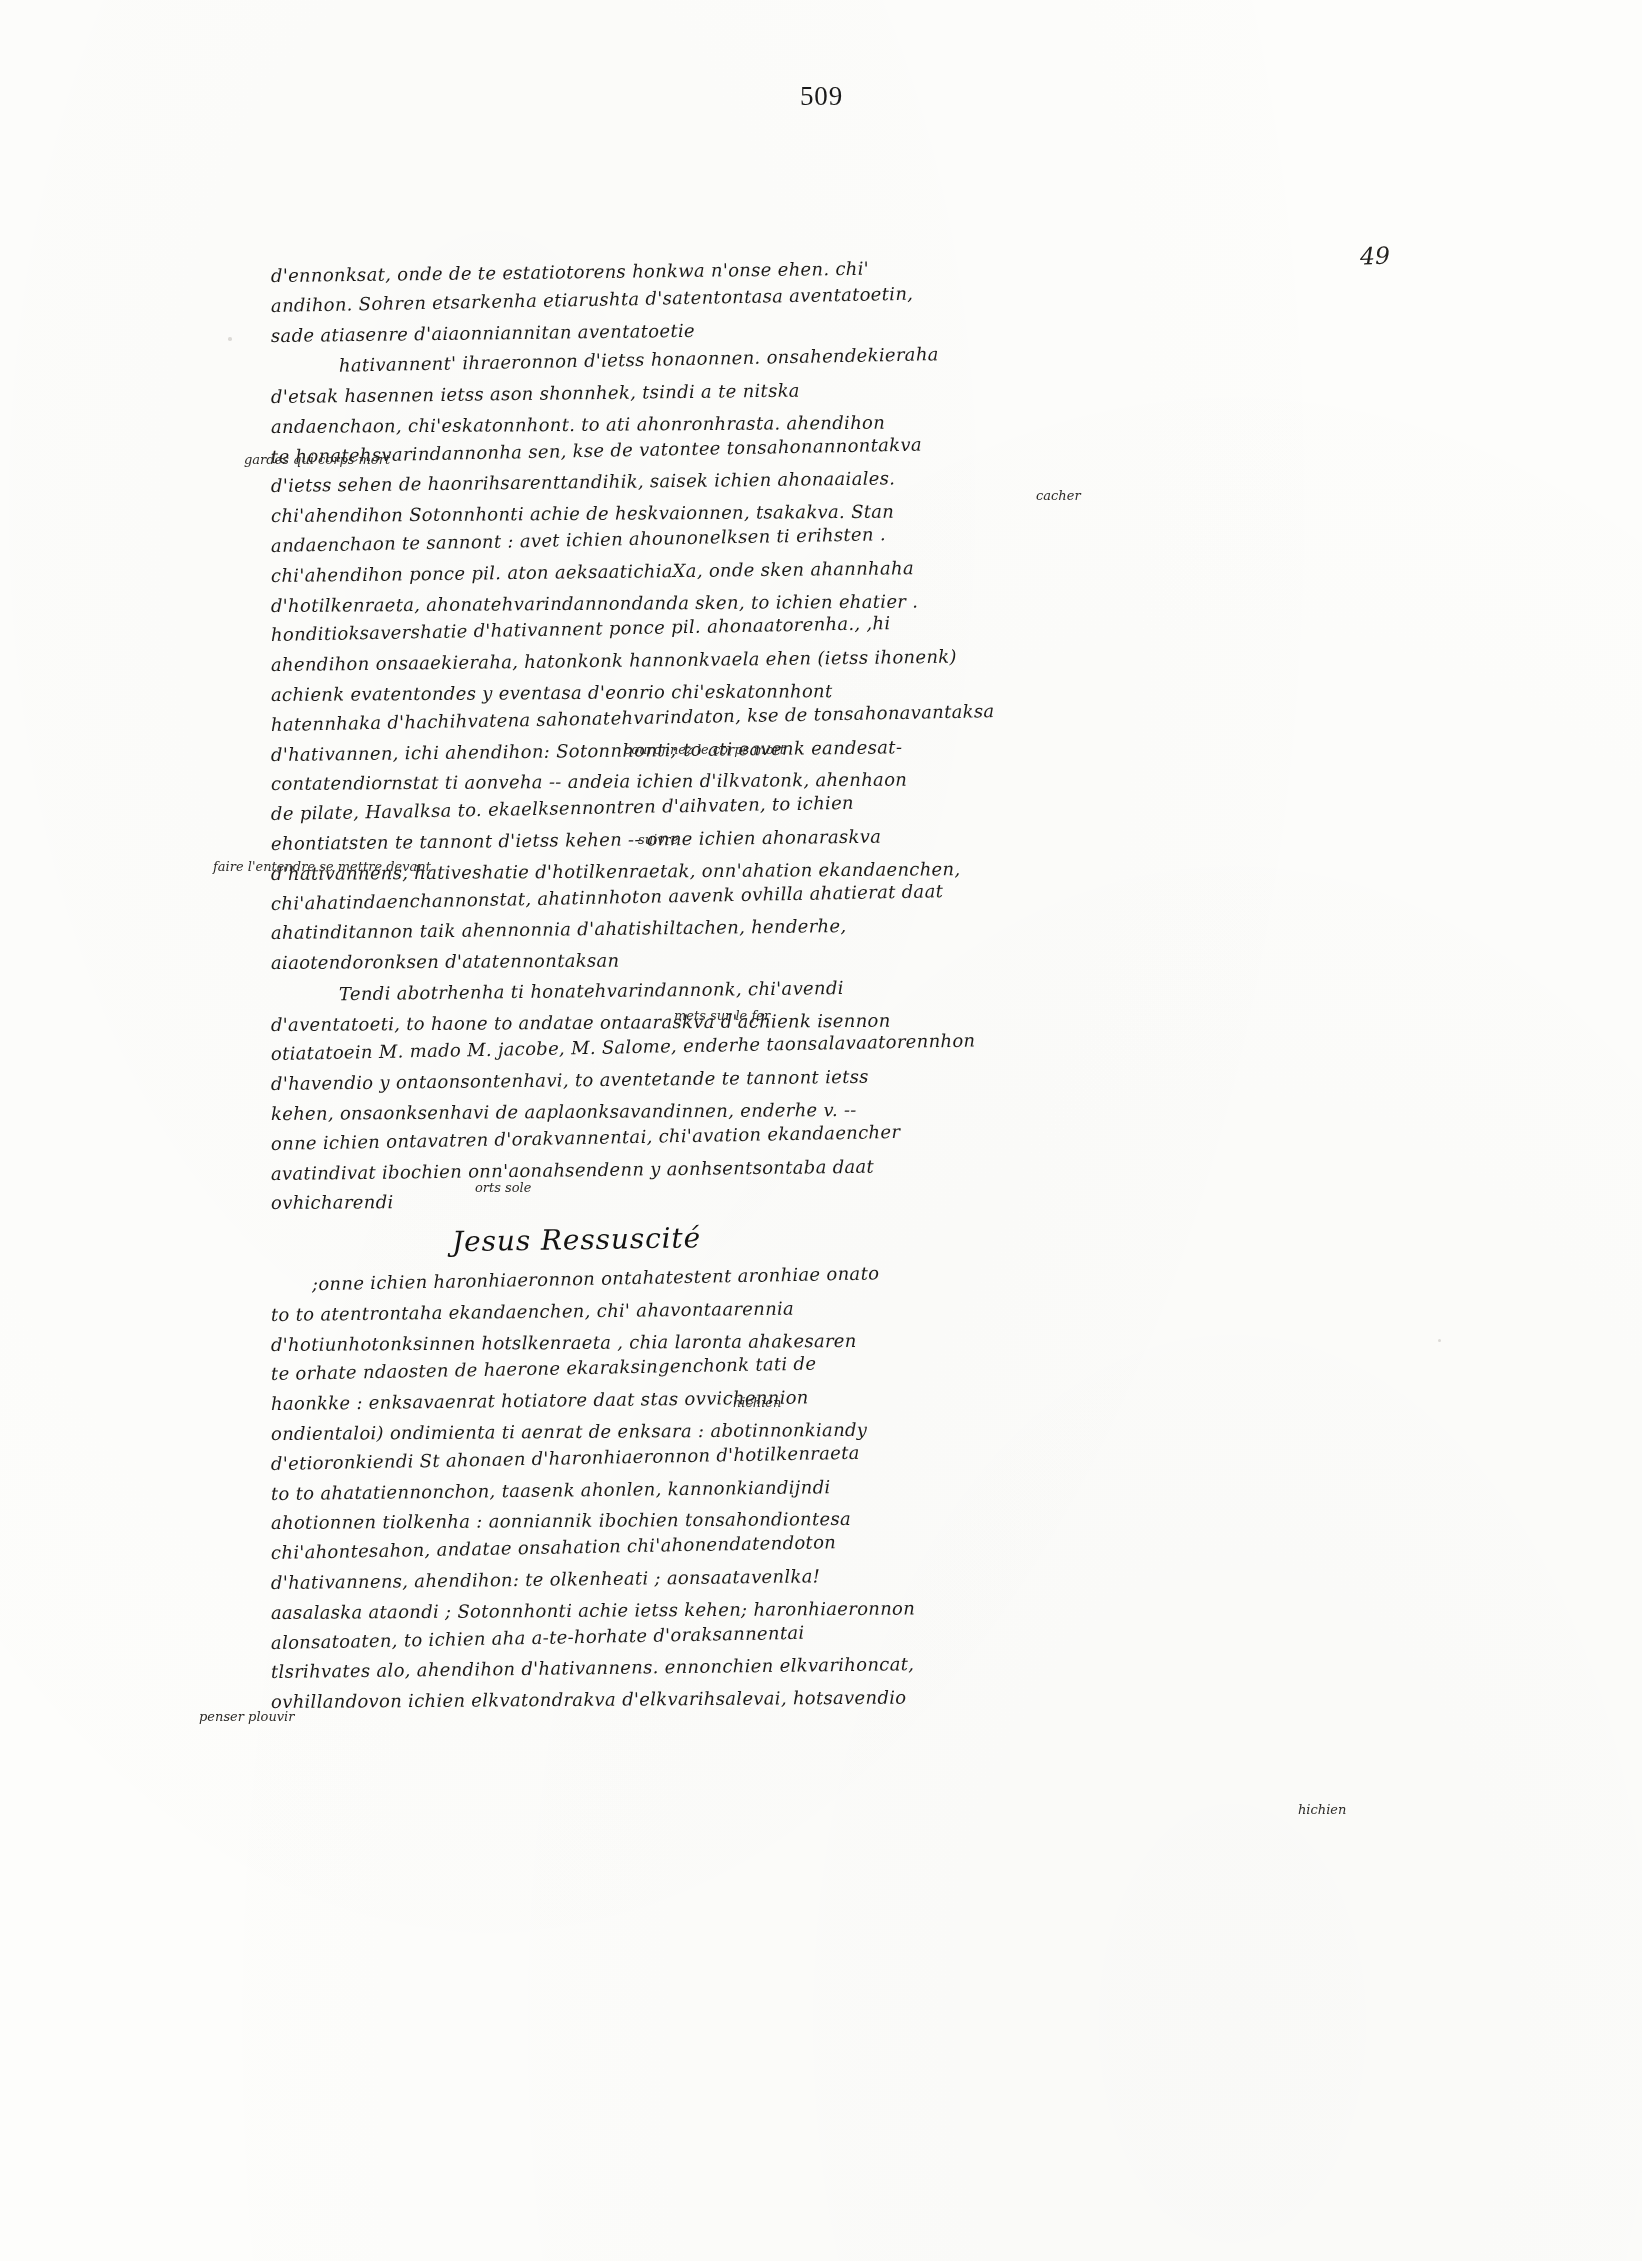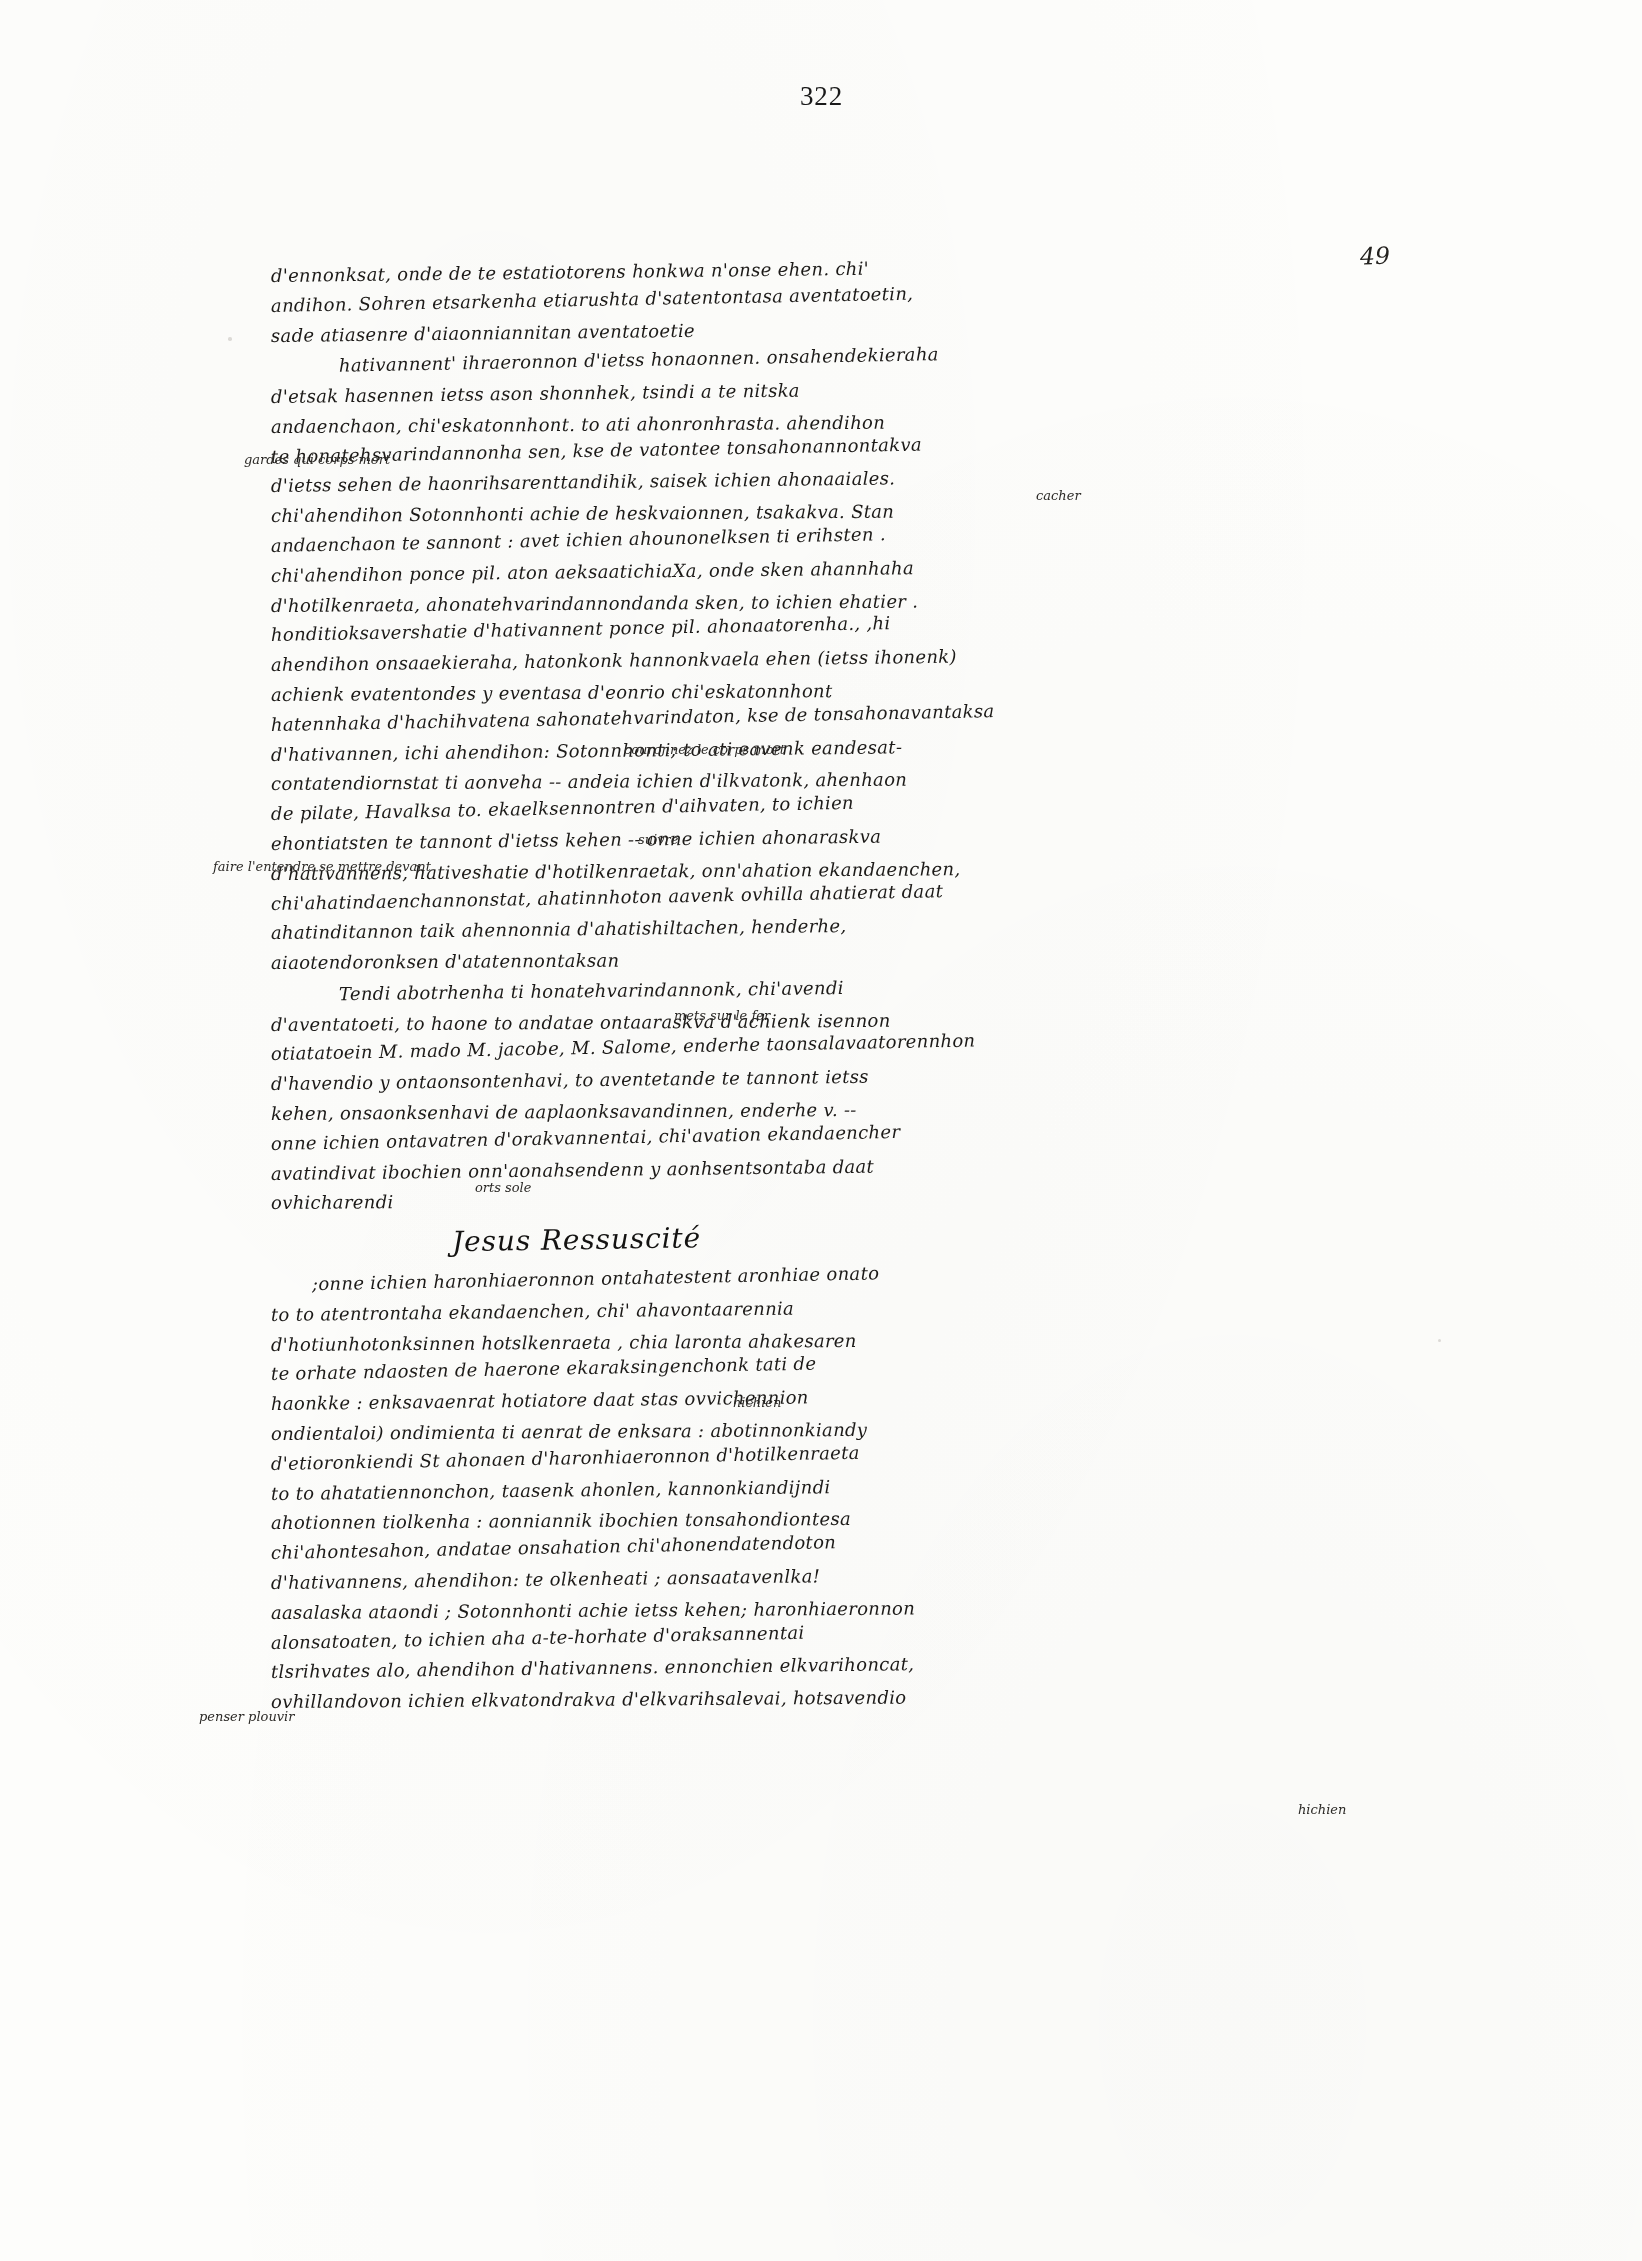--- a/index.html
+++ b/index.html
@@ -101,21 +101,21 @@
     border-radius: 50%;
     opacity: 0.5;
   }
 </style>
 </head>
 <body>
 
 <div class="page">
   <div class="paper-tint"></div>
 
-  <div class="page-number-top">322</div>
+  <div class="page-number-top">509</div>
 
   <div class="folio-number">49</div>
 
   <div class="manuscript">
 
     <div class="para">
       <div class="ms-line tilt-a">d'ennonksat, onde de te estatiotorens honkwa n'onse ehen. chi'</div>
       <div class="ms-line tilt-b">andihon. Sohren etsarkenha etiarushta d'satentontasa aventatoetin,</div>
       <div class="ms-line tilt-a">sade atiasenre d'aiaonniannitan aventatoetie</div>
     </div>

